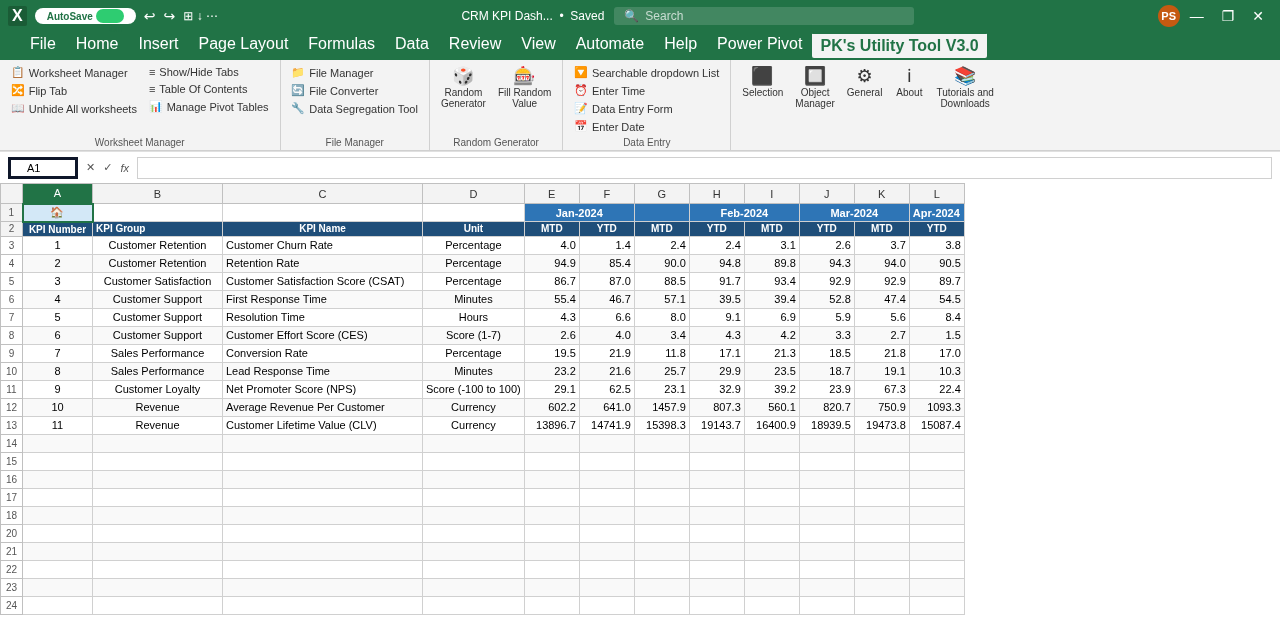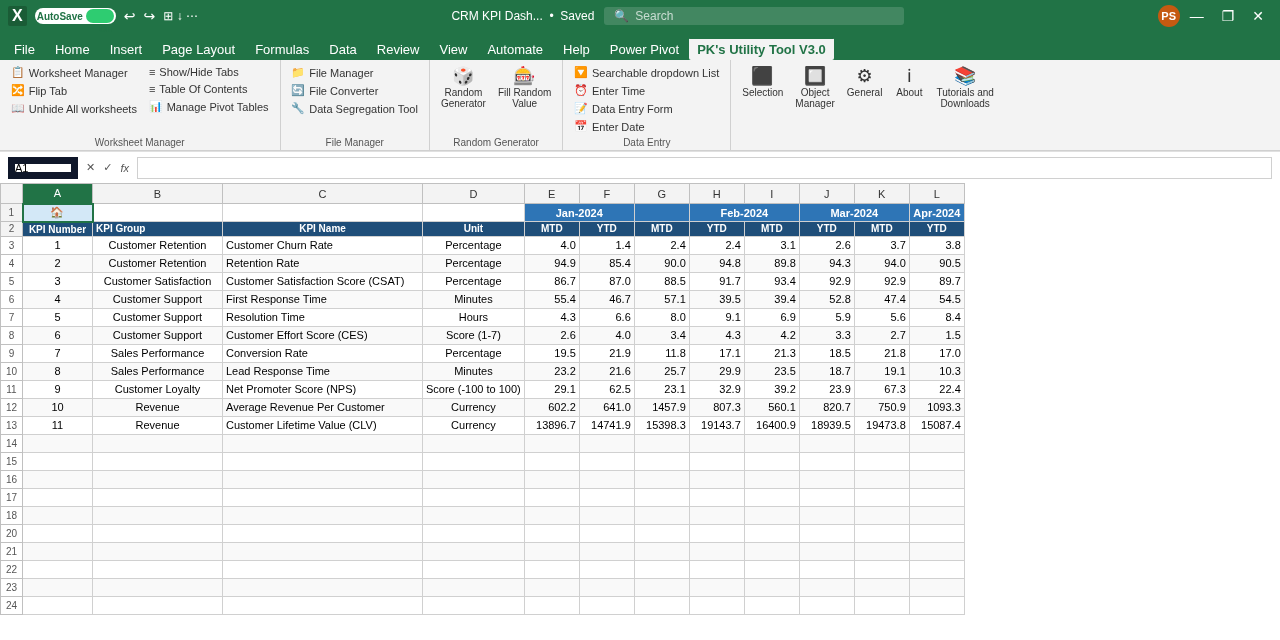--- a/index.html
+++ b/index.html
@@ -19,43 +19,43 @@
     .title-bar-center { font-size: 12px; color: white; }
     .title-bar-right { display: flex; align-items: center; gap: 2px; }
     .title-btn { color: white; font-size: 14px; cursor: pointer; padding: 2px 8px; }
 
     .autosave-badge {
       background: #fff;
       color: #217346;
       font-size: 10px;
       font-weight: bold;
       border-radius: 10px;
-      padding: 1px 2px;
+      padding: 1px 12px;
       display: flex;
       align-items: center;
       gap: 3px;
     }
     .autosave-toggle {
       background: #2ecc71;
       border-radius: 8px;
       width: 28px;
       height: 14px;
       display: inline-block;
       position: relative;
     }
 
     
     .menu-bar {
       height: 28px;
       background: #217346;
       display: flex;
-      align-items: flex-end;
-      padding: 0 4px;
+      align-items: flex-start;
+      padding: 0 20px;
       color: white;
-      font-size: 13px;
+      font-size: 16px;
     }
     .menu-item {
       padding: 3px 10px;
       cursor: pointer;
       border-radius: 3px;
     }
 
     
     .ribbon {
       background: #f3f3f3;
@@ -116,23 +116,23 @@
       height: 32px;
       background: #fff;
       display: flex;
       align-items: center;
       padding: 0 8px;
       gap: 8px;
       border-top: 1px solid #e0e0e0;
     }
     .cell-ref {
       width: 70px;
-      border: 7px solid #0f172a;
+      border: 3px solid #0f172a;
       height: 22px;
-      padding: 0 0;
+      padding: 0 16px;
       font-size: 11px;
     }
     .formula-bar {
       flex: 1;
       border: 1px solid #d0d0d0;
       height: 22px;
       padding: 0 4px;
       font-size: 11px;
     }
 
@@ -441,21 +441,21 @@
       <tr>
         <td class="row-num">1</td>
         <td class="home-cell selected-cell">🏠</td>
         <td class="data-cell"></td>
         <td class="data-cell"></td>
         <td class="data-cell"></td>
         <td class="data-cell" colspan="2" style="background:#2e75b6; color:white; text-align:center; font-weight:bold;">Jan-2024</td>
         <td class="data-cell" style="background:#2e75b6;"></td>
         <td class="data-cell" colspan="2" style="background:#2e75b6; color:white; text-align:center; font-weight:bold;">Feb-2024</td>
         <td class="data-cell" colspan="2" style="background:#2e75b6; color:white; text-align:center; font-weight:bold;">Mar-2024</td>
-        <td class="data-cell" colspan="2" style="background:#2e75b6; color:white; text-align:center; font-weight:bold;">Apr-2024</td>
+        <td class="data-cell" colspan="2" style="background:#2e75b6; color:white; text-align:left; font-weight:bold;">Apr-2024</td>
       </tr>
 
       <tr>
         <td class="row-num">2</td>
         <td style="background:#1f4e79; color:white; text-align:center; font-weight:bold; font-size:10px;">KPI Number</td>
         <td style="background:#1f4e79; color:white; text-align:left; font-weight:bold; font-size:10px;">KPI Group</td>
         <td style="background:#1f4e79; color:white; text-align:center; font-weight:bold; font-size:10px;">KPI Name</td>
         <td style="background:#1f4e79; color:white; text-align:center; font-weight:bold; font-size:10px;">Unit</td>
         <td style="background:#1f4e79; color:white; text-align:center; font-weight:bold; font-size:10px;">MTD</td>
         <td style="background:#1f4e79; color:white; text-align:center; font-weight:bold; font-size:10px;">YTD</td>

